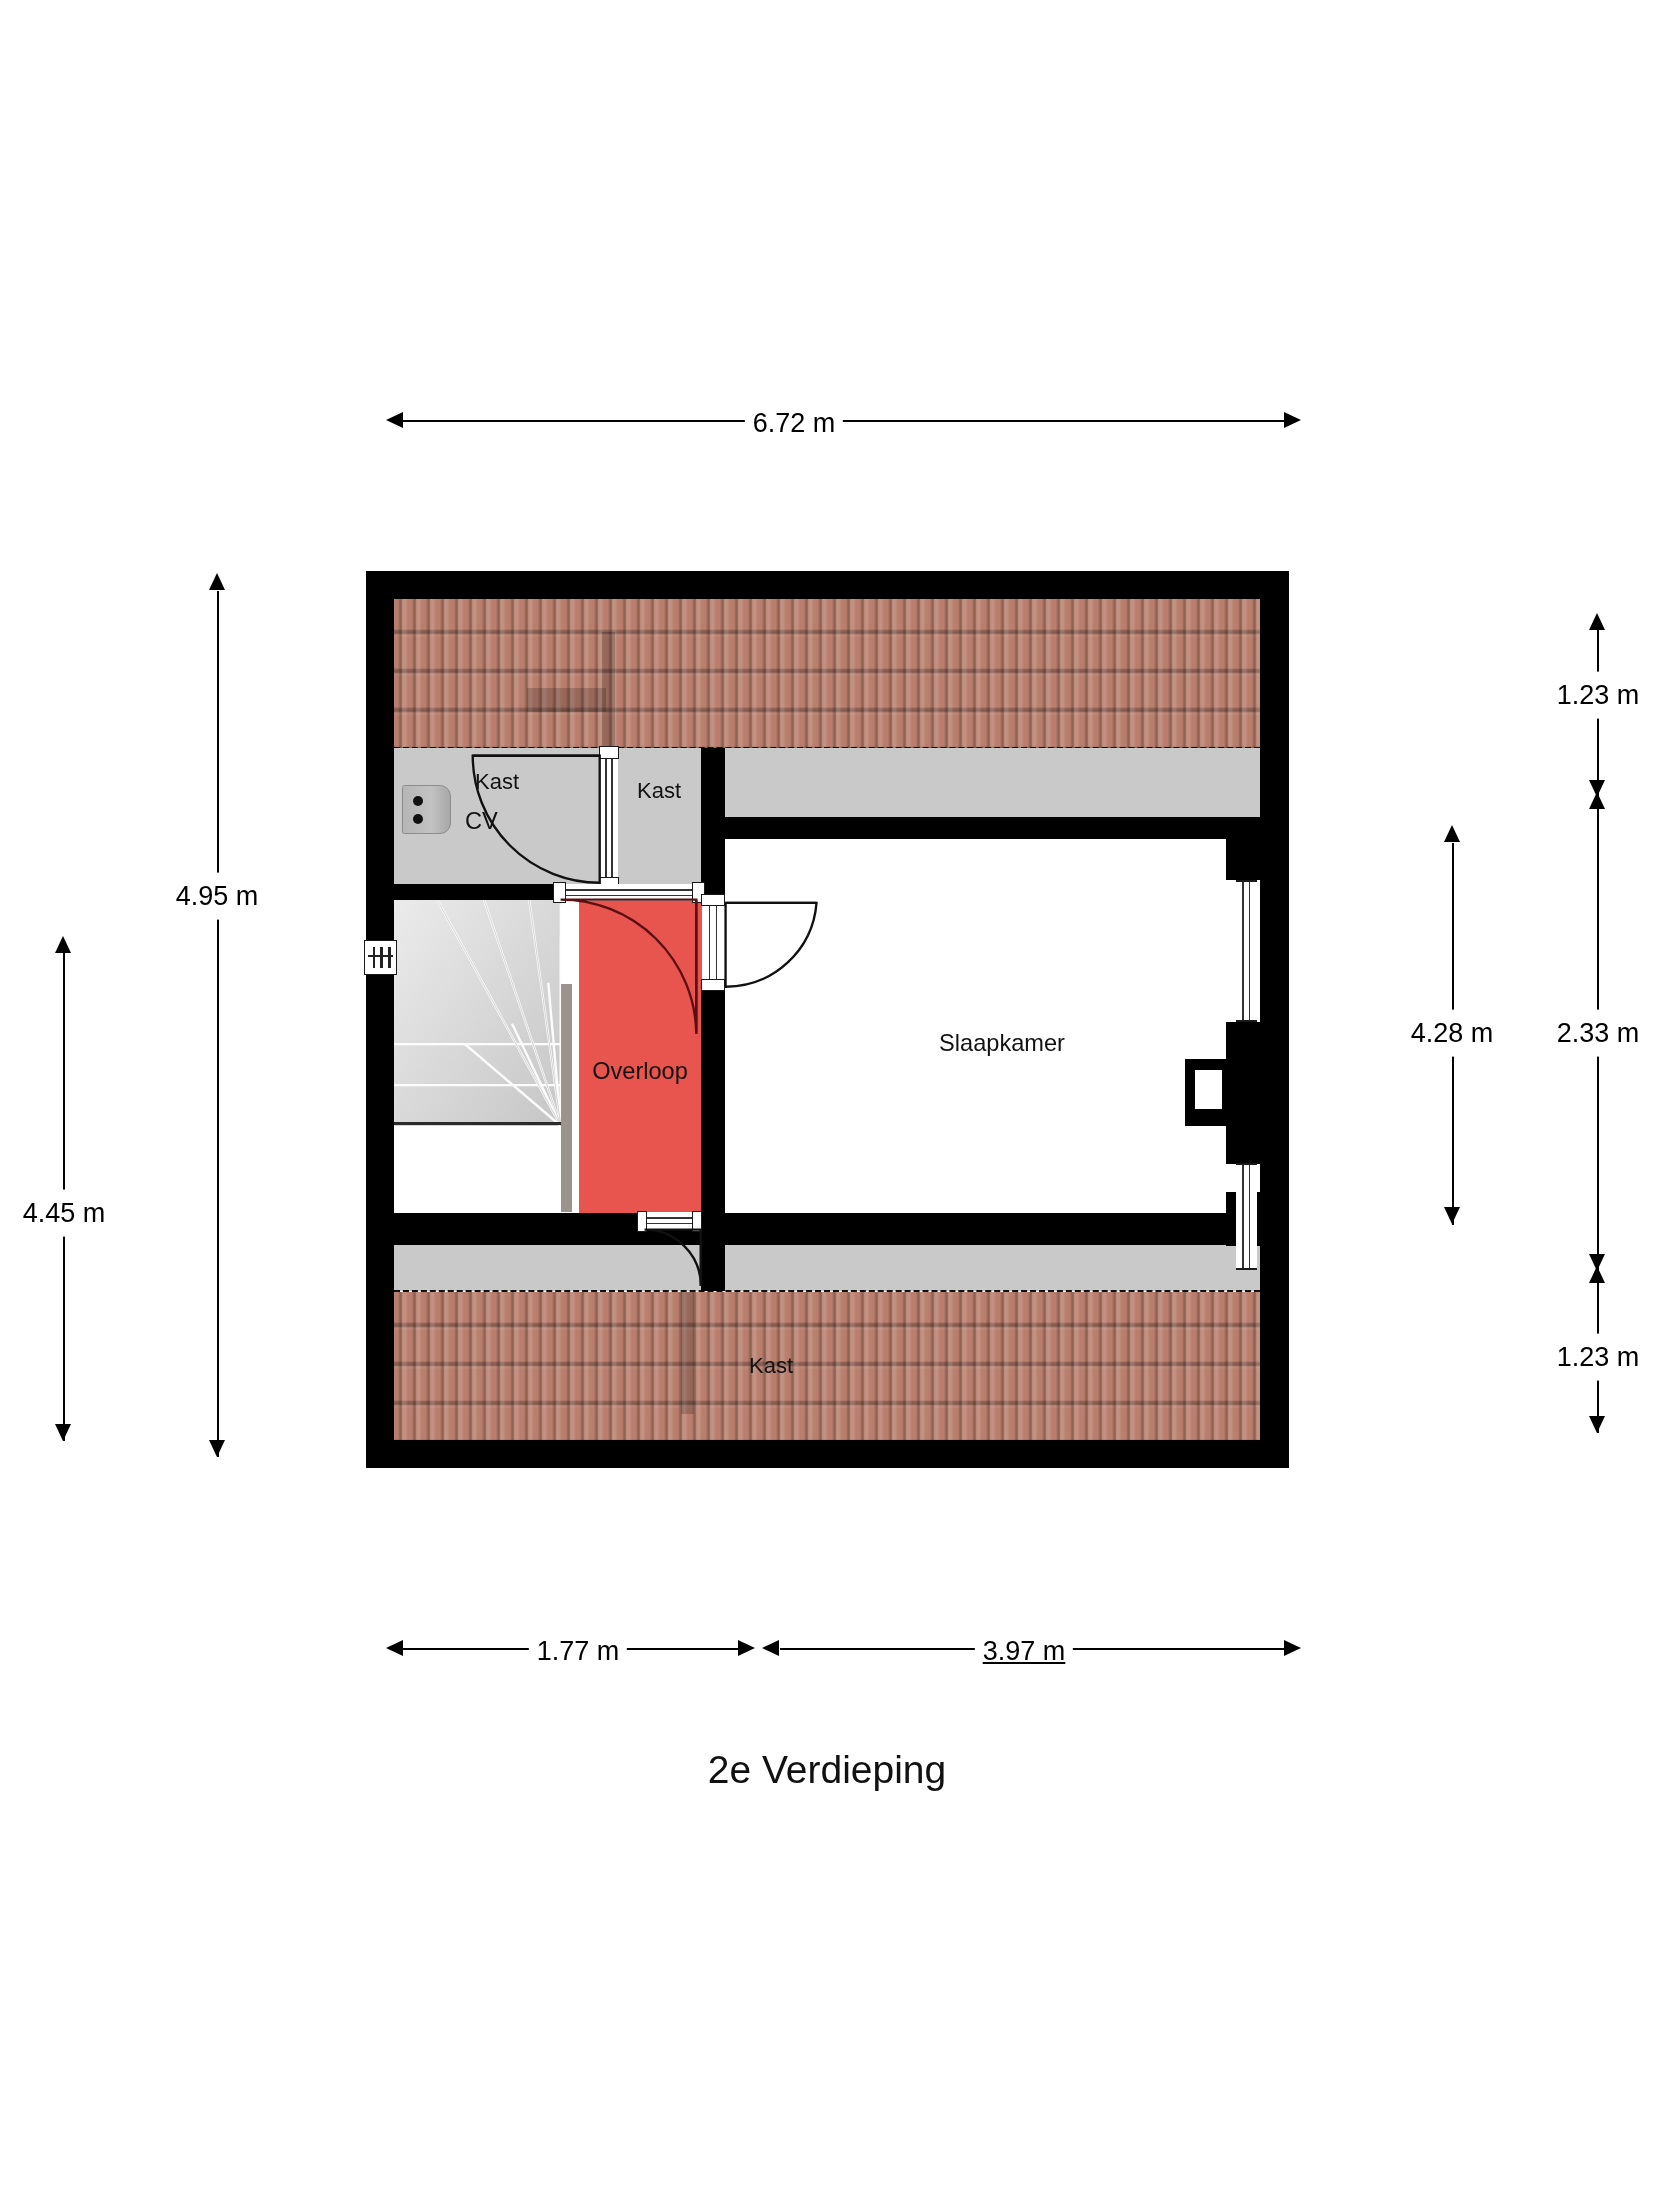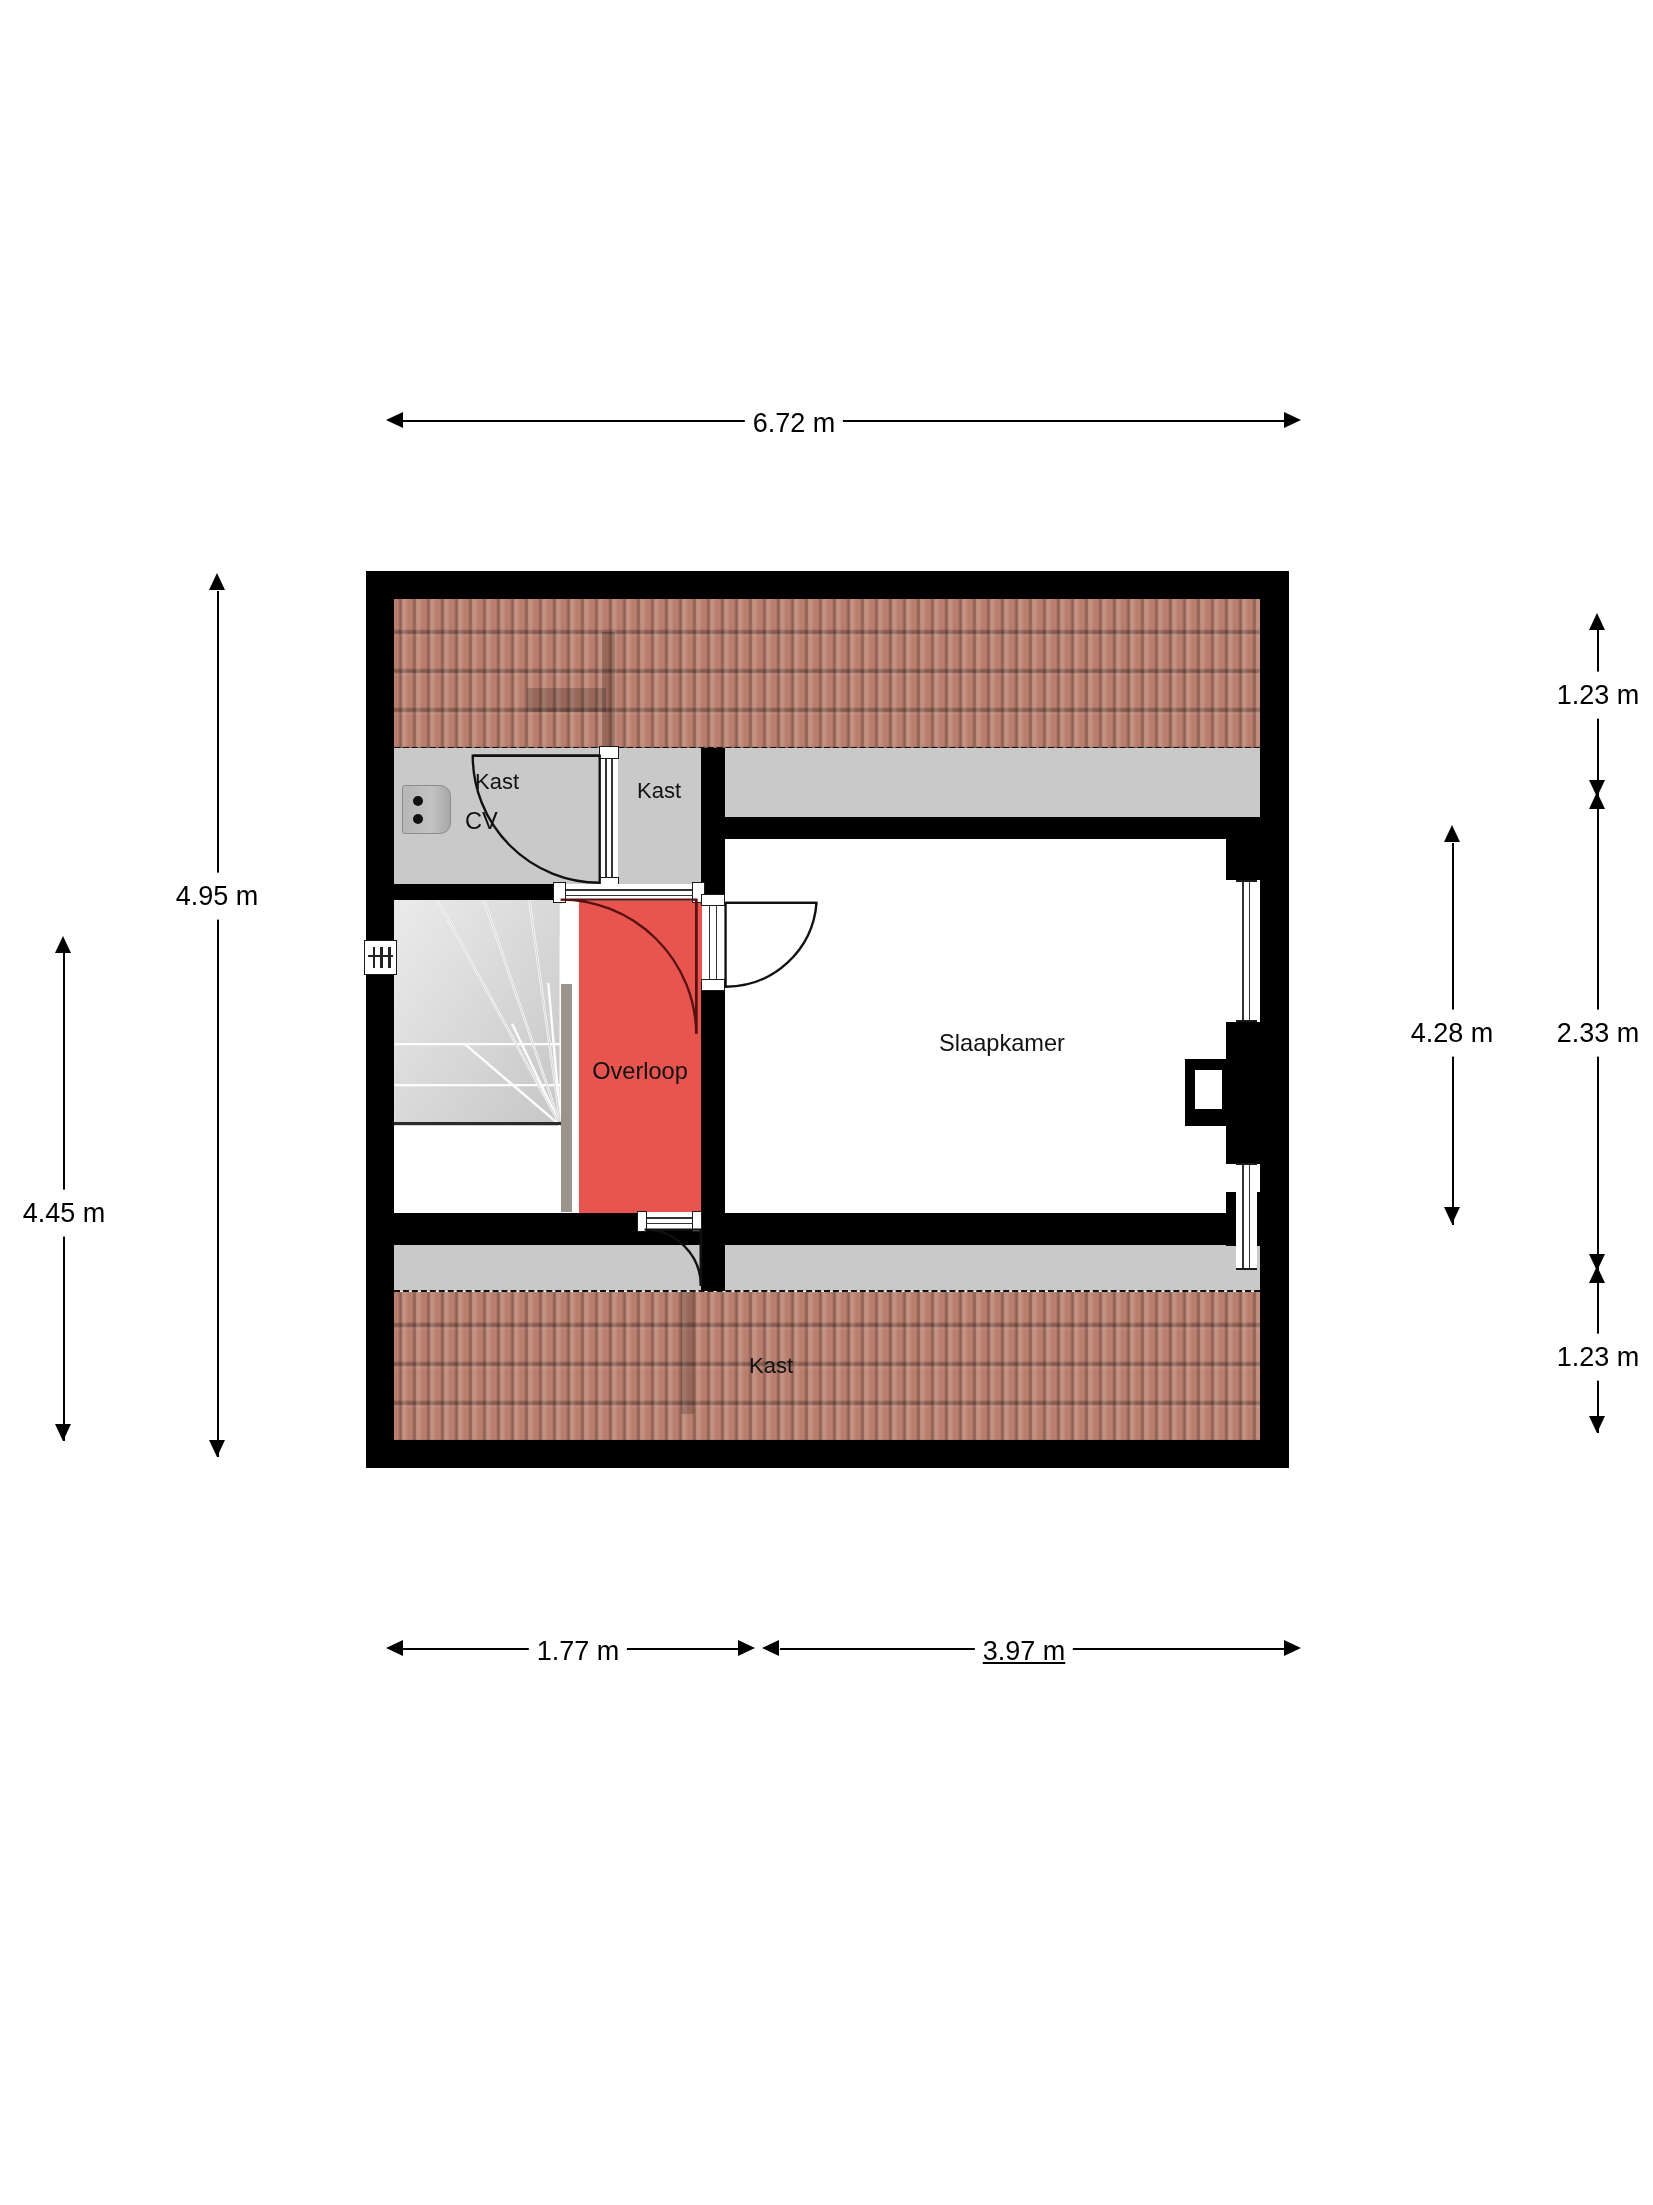--- a/index.html
+++ b/index.html
@@ -373,15 +373,16 @@
     <div class="lbl lbl-small" style="left:131px; top:211px; transform:translate(-50%,-50%);">Kast</div>
 
     <div class="lbl lbl-small" style="left:293px; top:220px; transform:translate(-50%,-50%);">Kast</div>
 
     <div class="lbl lbl-small" style="left:405px; top:795px; transform:translate(-50%,-50%);">Kast</div>
 
     <div class="lbl lbl-room" style="left:99px; top:239px;">CV</div>
 
   </div>
 
+  <div id="plan-title">2e Verdieping</div>
 
 </div>
 
 
 </body></html>

